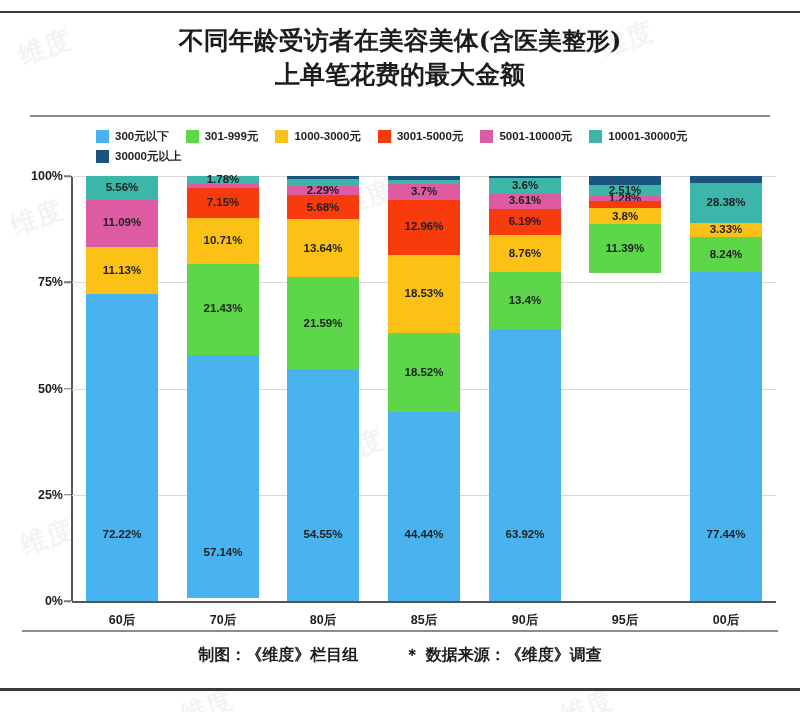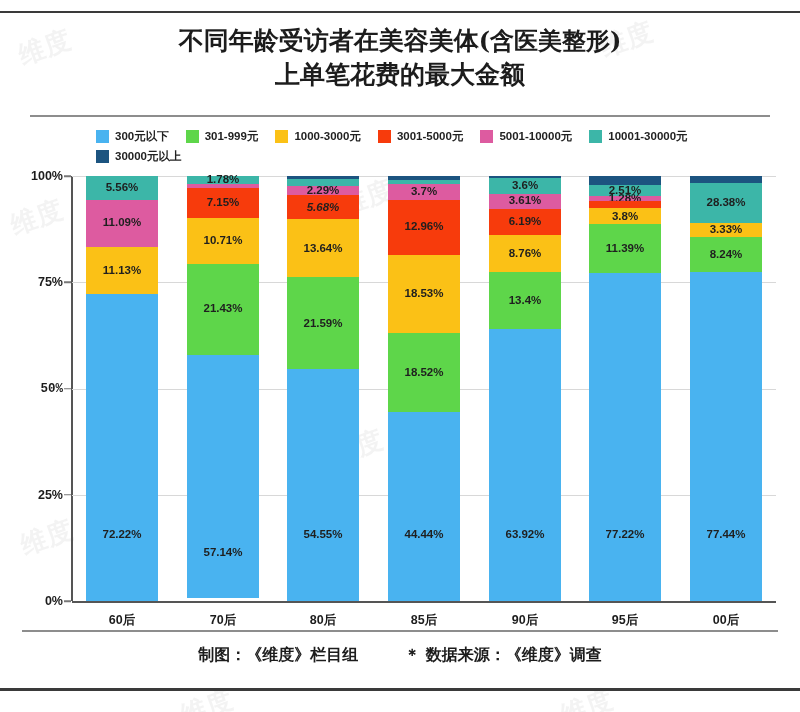--- a/index.html
+++ b/index.html
@@ -164,21 +164,21 @@
 <div id="plot">
     <div class="yaxis-line"></div>
     <div class="grid-line axis0" style="top: 425px;"></div>
     <div class="ytick-mark" style="top: 425px;"></div>
     <div class="ytick-label" style="top: 425px;">0%</div>
     <div class="grid-line" style="top: 318.75px;"></div>
     <div class="ytick-mark" style="top: 318.75px;"></div>
     <div class="ytick-label" style="top: 318.75px;">25%</div>
     <div class="grid-line" style="top: 212.5px;"></div>
     <div class="ytick-mark" style="top: 212.5px;"></div>
-    <div class="ytick-label" style="top: 212.5px; font-family: Liberation Mono, monospace;">50%</div>
+    <div class="ytick-label" style="top: 212.5px;">50%</div>
     <div class="grid-line" style="top: 106.25px;"></div>
     <div class="ytick-mark" style="top: 106.25px;"></div>
     <div class="ytick-label" style="top: 106.25px;">75%</div>
     <div class="grid-line" style="top: 0px;"></div>
     <div class="ytick-mark" style="top: 0px;"></div>
     <div class="ytick-label" style="top: 0px;">100%</div>
     <div class="bar" style="left: 14px; height: 425px;">
       <div class="seg" style="background: rgb(60, 182, 168); height: 23.63px;">
         <span class="seg-label">5.56%</span>
       </div>
@@ -211,21 +211,21 @@
         <span class="seg-label" style="margin-bottom: 39px;">57.14%</span>
       </div>
     </div>
     <div class="xtick-label" style="left: 115px;">70后</div>
     <div class="bar" style="left: 215px; height: 425px;">
       <div class="seg" style="background: rgb(28, 84, 128); height: 3.1875px;"></div>
       <div class="seg" style="background: rgb(60, 182, 168); height: 6.375px;"></div>
       <div class="seg" style="background: rgb(221, 91, 160); height: 9.7325px;">
         <span class="seg-label">2.29%</span>
       </div>
-      <div class="seg" style="background: rgb(247, 59, 12); height: 24.14px; font-style: italic;">
+      <div class="seg" style="background: rgb(247, 59, 12); height: 24.14px;">
         <span class="seg-label">5.68%</span>
       </div>
       <div class="seg" style="background: rgb(251, 193, 22); height: 57.97px;">
         <span class="seg-label">13.64%</span>
       </div>
       <div class="seg" style="background: rgb(94, 214, 74); height: 91.7575px;">
         <span class="seg-label">21.59%</span>
       </div>
       <div class="seg" style="background: rgb(73, 179, 240); height: 231.838px; align-items: flex-end;">
         <span class="seg-label" style="margin-bottom: 60px;">54.55%</span>
@@ -282,23 +282,20 @@
       <div class="seg" style="background: rgb(221, 91, 160); height: 5.44px;">
         <span class="seg-label">1.28%</span>
       </div>
       <div class="seg" style="background: rgb(247, 59, 12); height: 6.8px;"></div>
       <div class="seg" style="background: rgb(251, 193, 22); height: 16.15px;">
         <span class="seg-label">3.8%</span>
       </div>
       <div class="seg" style="background: rgb(94, 214, 74); height: 48.4075px;">
         <span class="seg-label">11.39%</span>
       </div>
-      <div class="seg" style="background: rgb(73, 179, 240); height: 328.185px; align-items: flex-end;">
-        <span class="seg-label" style="margin-bottom: 60px;">77.22%</span>
-      </div>
     </div>
     <div class="xtick-label" style="left: 517px;">95后</div>
     <div class="bar" style="left: 618px; height: 425px;">
       <div class="seg" style="background: rgb(28, 84, 128); height: 7.0975px;"></div>
       <div class="seg" style="background: rgb(60, 182, 168); height: 39.61px;">
         <span class="seg-label">28.38%</span>
       </div>
       <div class="seg" style="background: rgb(251, 193, 22); height: 14.1525px;">
         <span class="seg-label">3.33%</span>
       </div>

